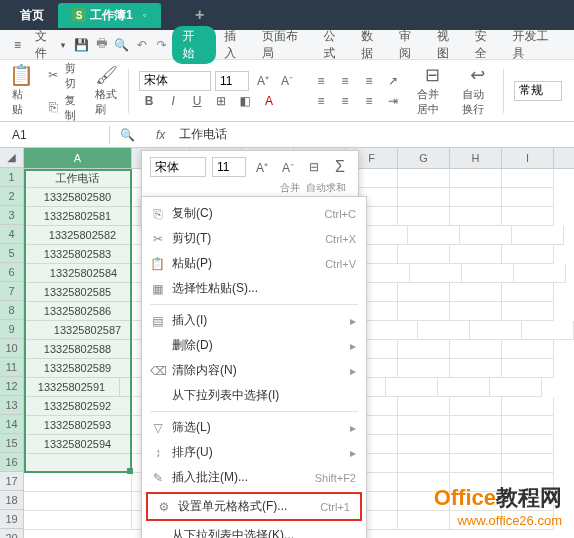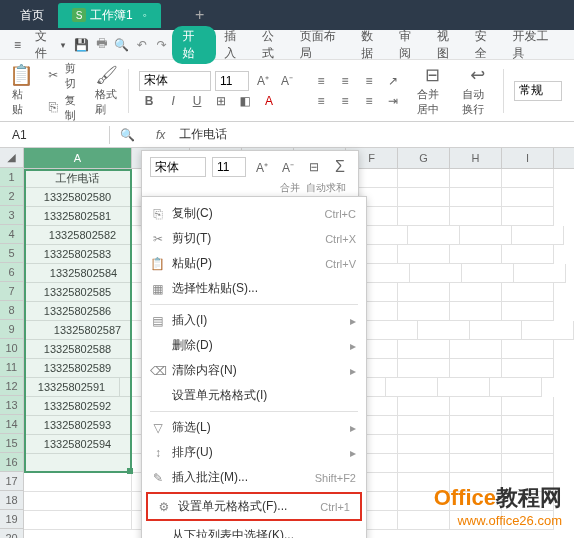--- a/index.html
+++ b/index.html
@@ -1,18 +1,18 @@
 <!DOCTYPE html>
 <html><head>
 <meta charset="utf-8">
 <style>
 * { margin: 0; padding: 0; box-sizing: border-box; font-family: "Microsoft YaHei", Arial, sans-serif; }
 body { width: 574px; height: 538px; background: #fff; overflow: hidden; font-size: 12px; color: #333; position: relative; }
 .titlebar { background: #2d3a4a; height: 30px; display: flex; align-items: center; padding: 0 6px; }
-.ttab { color: #ccc; padding: 4px 14px; font-size: 12px; display: flex; align-items: center; gap: 4px; }
+.ttab { color: #ccc; padding: 4px 14px; font-size: 12px; display: flex; align-items: center; gap: 4px; font-weight: bold; }
 .ttab.home { color: #fff; }
 .ttab.active { background: #19b394; color: #fff; border-radius: 3px 3px 0 0; }
 .ttab .sq { width: 14px; height: 14px; background: #4fae5a; display: inline-flex; align-items: center; justify-content: center; color: #fff; font-size: 10px; border-radius: 2px; }
 .ttab .plus { color: #aaa; font-size: 16px; margin-left: 20px; }
 .menubar { background: #f4f6f8; height: 30px; display: flex; align-items: center; padding: 0 8px; gap: 2px; border-bottom: 1px solid #e0e0e0; }
 .mlink { padding: 2px 6px; font-size: 12px; color: #555; cursor: pointer; }
 .mlink.file { color: #555; display: flex; align-items: center; gap: 2px; }
 .mlink.start { background: #19b394; color: #fff; border-radius: 10px; padding: 2px 10px; }
 .qbtn { width: 18px; height: 18px; display: inline-flex; align-items: center; justify-content: center; color: #888; }
 .ribbon { background: #fff; height: 62px; display: flex; align-items: center; padding: 4px 8px; border-bottom: 1px solid #d0d0d0; gap: 6px; }
@@ -75,22 +75,22 @@
       <span>文件</span>
       <span style="font-size:9px"> ▾</span>
     </span>
   <span class="qbtn">💾</span>
   <span class="qbtn">🖶</span>
   <span class="qbtn">🔍</span>
   <span class="qbtn">↶</span>
   <span class="qbtn">↷</span>
   <span class="mlink start">开始</span>
   <span class="mlink">插入</span>
+  <span class="mlink">页面布局</span>
   <span class="mlink">公式</span>
-  <span class="mlink">页面布局</span>
   <span class="mlink">数据</span>
   <span class="mlink">审阅</span>
   <span class="mlink">视图</span>
   <span class="mlink">安全</span>
   <span class="mlink">开发工具</span>
 </div>
 
 <div class="ribbon">
   <div class="rgroup">
     <span class="ibtn" style="font-size:20px">📋</span>
@@ -472,21 +472,21 @@
       <span>删除(D)</span>
       <span class="arrow">▸</span>
     </div>
     <div class="ctxitem">
       <span class="ico">⌫</span>
       <span>清除内容(N)</span>
       <span class="arrow">▸</span>
     </div>
     <div class="ctxitem">
       <span class="ico"></span>
-      <span>设置单元格格式(I)</span>
+      <span>从下拉列表中选择(I)</span>
     </div>
     <div class="ctxsep"></div>
     <div class="ctxitem">
       <span class="ico">▽</span>
       <span>筛选(L)</span>
       <span class="arrow">▸</span>
     </div>
     <div class="ctxitem">
       <span class="ico">↕</span>
       <span>排序(U)</span>

